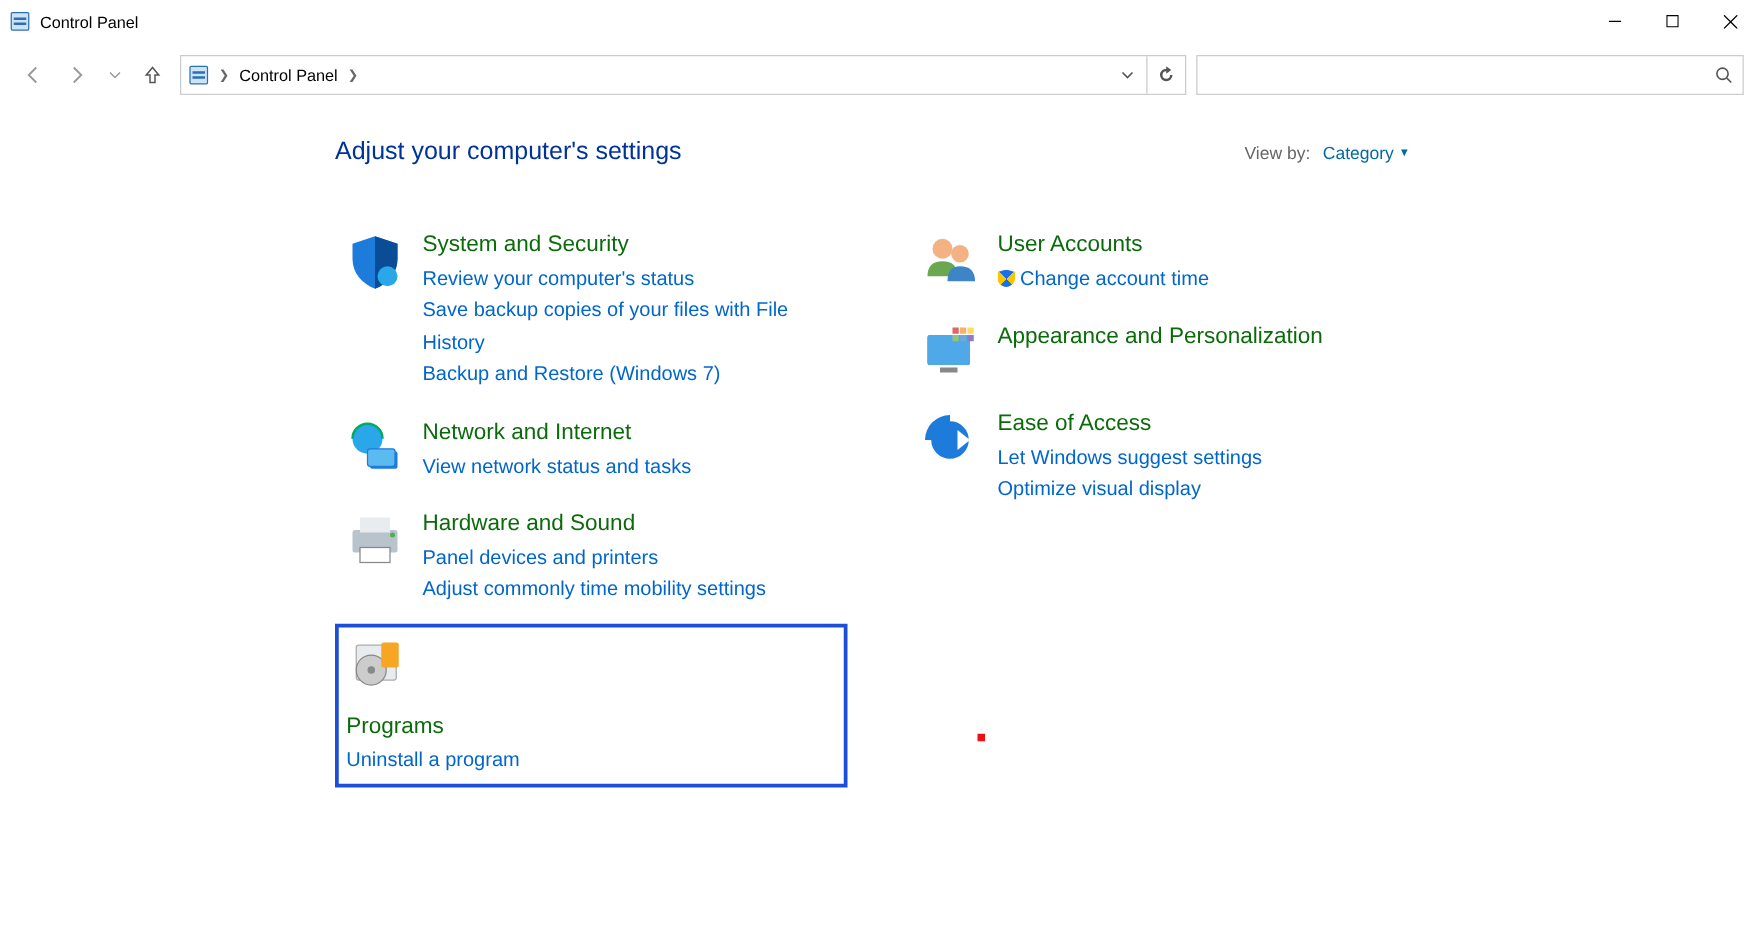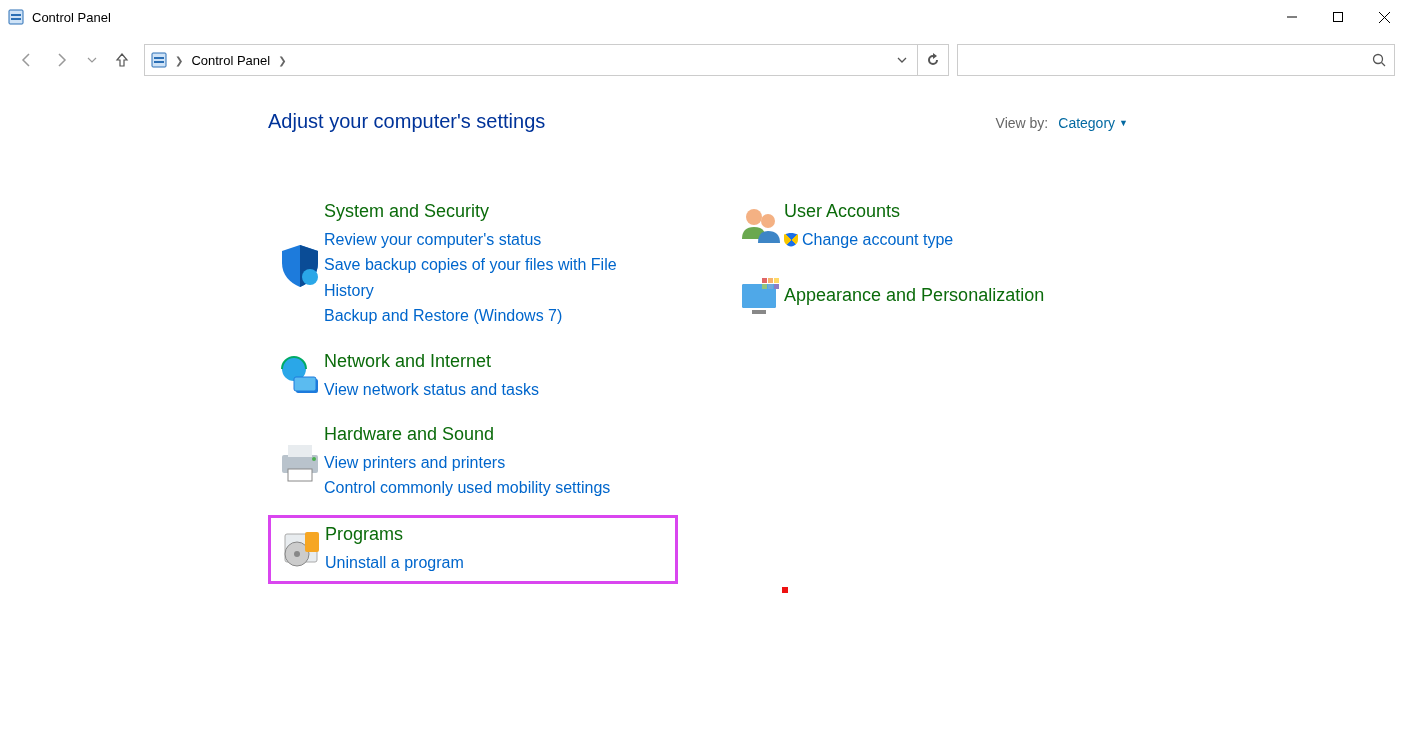--- a/index.html
+++ b/index.html
@@ -92,21 +92,21 @@
   .search-box .search-icon {
     color:#555;
   }
 
   
   .content {
     padding: 20px 50px 0 268px;
   }
   .header-row {
     display:flex; align-items: baseline;
-    margin-bottom: 60px;
+    margin-bottom: 44px;
     width: 860px;
   }
   .page-heading {
     color: #003399;
     font-size: 20px;
     font-weight: 400;
     flex: 0 0 auto;
   }
   .viewby {
     margin-left: auto;
@@ -121,25 +121,26 @@
     display: flex;
     gap: 50px;
     width: 900px;
   }
   .col { flex: 0 0 auto; width: 410px; }
 
   .category {
     display: flex;
     padding: 8px 8px;
     margin-bottom: 6px;
-    align-items: center;
+    gap: 14px;
   }
   .category.highlighted {
-    border: 3px solid #d946ef;
+    border: 3px solid #1d4ed8;
     padding: 6px 6px;
+    flex-direction: column;
   }
   .cat-icon {
     width:48px; height:48px; flex:0 0 48px;
     display:flex; align-items:center; justify-content:center;
   }
   .cat-body { padding-top: 0px; }
   .cat-title {
     color: #0b6b0b;
     font-size: 18px;
     line-height: 1.2;
@@ -314,22 +315,22 @@
         <div class="cat-icon">
           <svg width="48" height="48" viewBox="0 0 48 48">
             <rect x="6" y="16" width="36" height="18" rx="2" fill="#b9c3cc"></rect>
             <rect x="12" y="6" width="24" height="12" fill="#e8ecef"></rect>
             <rect x="12" y="30" width="24" height="12" fill="#fff" stroke="#888"></rect>
             <circle cx="38" cy="20" r="2" fill="#4caf50"></circle>
           </svg>
         </div>
         <div class="cat-body">
           <div class="cat-title">Hardware and Sound</div>
-          <a class="cat-link">View printers and printers</a>
-          <a class="cat-link">Control commonly used mobility settings</a>
+          <a class="cat-link">Panel devices and printers</a>
+          <a class="cat-link">Adjust commonly time mobility settings</a>
         </div>
       </div>
 
       <div class="category highlighted">
         <div class="cat-icon">
           <svg width="48" height="48" viewBox="0 0 48 48">
             <rect x="8" y="8" width="32" height="28" rx="2" fill="#e8ecef" stroke="#aaa"></rect>
             <circle cx="20" cy="28" r="12" fill="#ccc" stroke="#888"></circle>
             <circle cx="20" cy="28" r="3" fill="#888"></circle>
             <rect x="28" y="6" width="14" height="20" rx="2" fill="#f6a623"></rect>
@@ -349,21 +350,21 @@
         <div class="cat-icon">
           <svg width="48" height="48" viewBox="0 0 48 48">
             <circle cx="18" cy="14" r="8" fill="#f4b183"></circle>
             <path d="M6 36 Q6 24 18 24 Q30 24 30 36 Z" fill="#6aa84f"></path>
             <circle cx="32" cy="18" r="7" fill="#f4b183"></circle>
             <path d="M22 40 Q22 28 32 28 Q44 28 44 40 Z" fill="#3d85c6"></path>
           </svg>
         </div>
         <div class="cat-body">
           <div class="cat-title">User Accounts</div>
-          <a class="cat-link with-shield">Change account type</a>
+          <a class="cat-link with-shield">Change account time</a>
         </div>
       </div>
 
       <div class="category">
         <div class="cat-icon">
           <svg width="48" height="48" viewBox="0 0 48 48">
             <rect x="6" y="10" width="34" height="24" rx="2" fill="#3d85c6"></rect>
             <rect x="6" y="10" width="34" height="24" rx="2" fill="#4fa8e8"></rect>
             <rect x="16" y="36" width="14" height="4" fill="#888"></rect>
             <rect x="26" y="4" width="5" height="5" fill="#e06666"></rect>
@@ -373,18 +374,32 @@
             <rect x="32" y="10" width="5" height="5" fill="#6fa8dc"></rect>
             <rect x="38" y="10" width="5" height="5" fill="#8e7cc3"></rect>
           </svg>
         </div>
         <div class="cat-body">
           <div class="cat-title">Appearance and Personalization</div>
         </div>
       </div>
 
 
+      <div class="category">
+        <div class="cat-icon">
+          <svg width="48" height="48" viewBox="0 0 48 48">
+            <circle cx="24" cy="24" r="20" fill="#1d7bdc"></circle>
+            <path d="M24 6 A18 18 0 1 1 6 24" fill="none" stroke="#fff" stroke-width="6"></path>
+            <path d="M30 16 L40 24 L30 32" fill="#fff"></path>
+          </svg>
+        </div>
+        <div class="cat-body">
+          <div class="cat-title">Ease of Access</div>
+          <a class="cat-link">Let Windows suggest settings</a>
+          <a class="cat-link">Optimize visual display</a>
+        </div>
+      </div>
 
     </div>
   </div>
 </div>
 
 <div class="red-dot"></div>
 
 </body></html>

